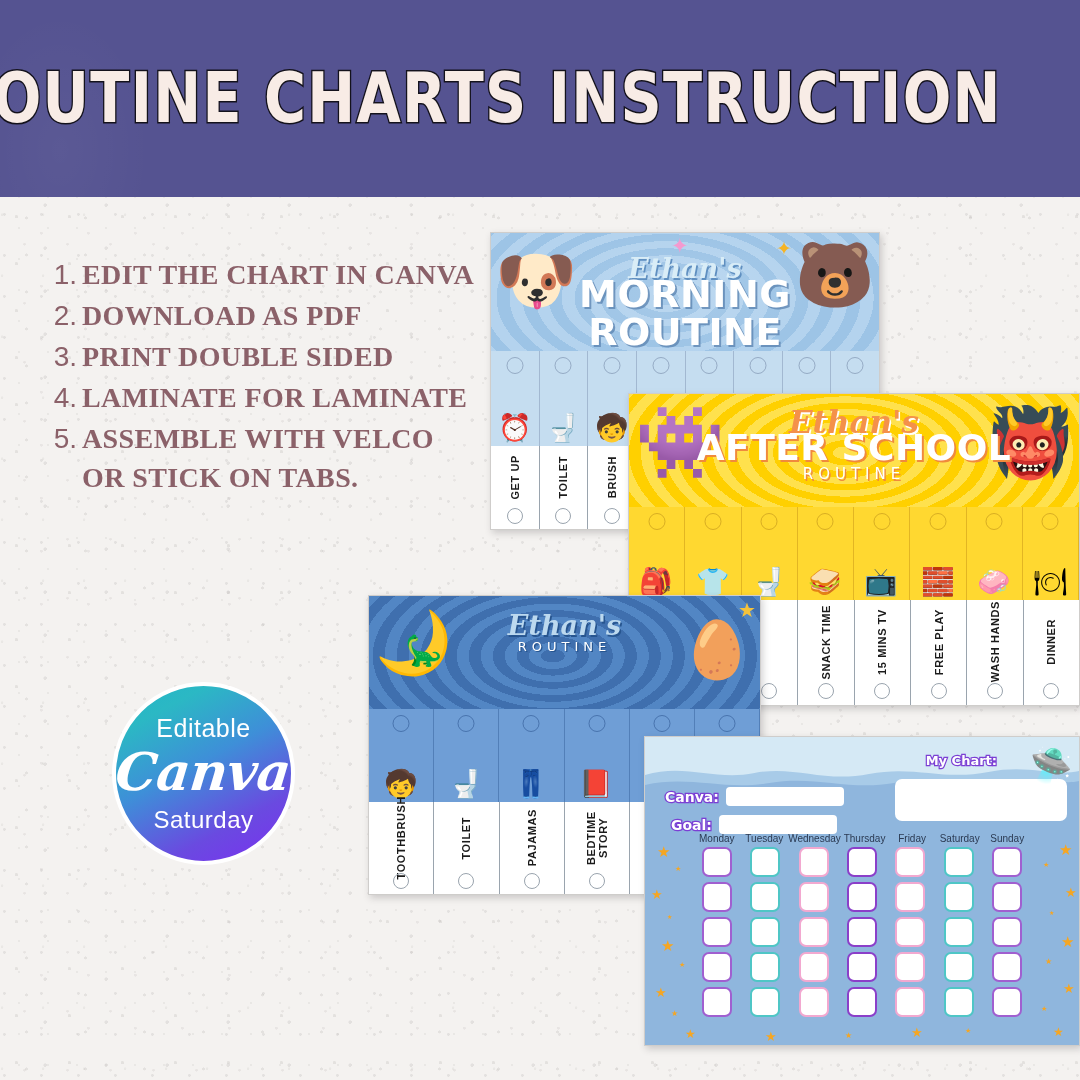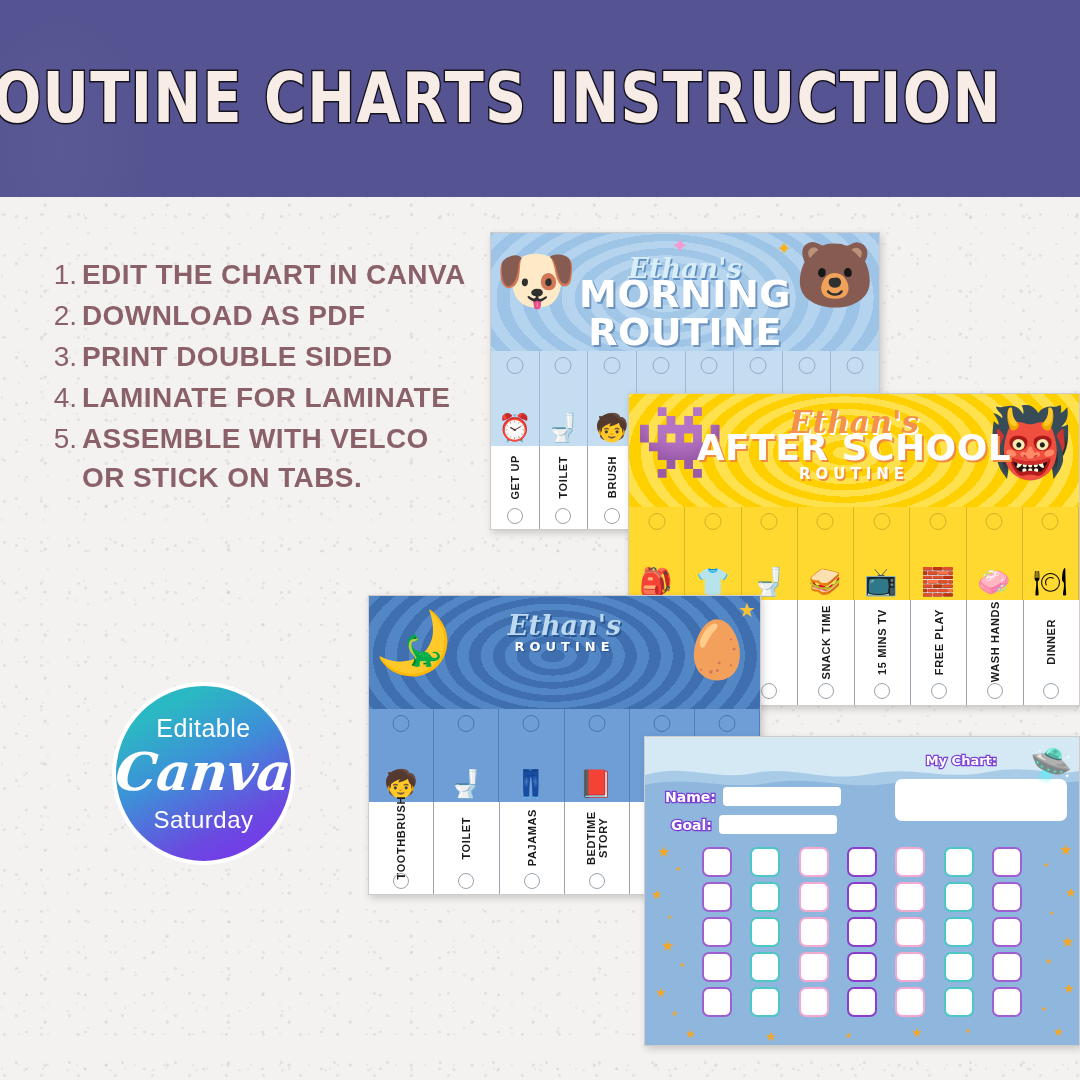--- a/index.html
+++ b/index.html
@@ -56,21 +56,21 @@
     z-index: 5;
   }
   .instr-row { display: flex; align-items: flex-start; margin-bottom: 2px; }
   .instr-num {
     font-family: "Liberation Sans", sans-serif;
     font-size: 28px; font-weight: 400; color: #8b6169;
     width: 34px; flex: 0 0 34px; text-align: right; padding-right: 5px;
     line-height: 39px;
   }
   .instr-text {
-    font-family: Liberation Sans, sans-serif;
+    font-family: Liberation Serif, serif;
     font-size: 28px; font-weight: 700; color: #8b6169;
     letter-spacing: .4px; line-height: 39px; flex: 1;
   }
 
   
   #canva-badge {
     position: absolute; left: 112px; top: 682px; width: 183px; height: 183px;
     border-radius: 50%;
     background: linear-gradient(152deg, #23b5c8 0%, #2bb8c4 18%, #3e8fd8 45%, #6a4ae0 75%, #7b2ff2 100%);
     border: 4px solid #ffffff;
@@ -98,21 +98,21 @@
   .band-title-wrap { position: absolute; left: 0; right: 0; text-align: center; line-height: 1; }
   .band-name {
     font-family: "DejaVu Serif", serif; font-style: italic; font-weight: 700;
     display: block;
   }
   .band-main {
     font-family: "DejaVu Sans", sans-serif; font-weight: 700;
     display: block; letter-spacing: .5px;
   }
   .band-sub {
-    font-family: "DejaVu Sans", sans-serif; font-weight: 700;
+    font-family: "DejaVu Sans", sans-serif; font-weight: 400;
     display: block; letter-spacing: 5px;
   }
 
   .icon-row { display: flex; width: 100%; }
   .icon-cell {
     flex: 1 1 0; position: relative;
     border-right: 1px solid rgba(120,140,170,.45);
     display: flex; align-items: flex-end; justify-content: center;
     padding-bottom: 4px;
   }
@@ -505,28 +505,37 @@
   <div id="sticker-top"></div>
   <svg id="sticker-wave" viewBox="0 0 436 34" preserveAspectRatio="none">
     <path d="M0,14 C40,2 70,20 110,12 C150,4 180,22 225,13 C270,4 300,20 345,11 C385,3 410,16 436,10 L436,34 L0,34 Z" fill="#a8cbe8"></path>
     <path d="M0,24 C45,14 80,30 125,22 C170,14 205,30 250,22 C295,14 330,28 372,21 C404,16 420,24 436,20 L436,34 L0,34 Z" fill="#8fb6dd"></path>
   </svg>
   <div id="reward-label">My Chart:</div>
   <div id="ufo">🛸</div>
   <div id="reward-box"></div>
 
   <div class="field-row" style="left:20px;top:50px;">
-    <span class="field-label">Name:</span>
+    <span class="field-label">Canva:</span>
     <span class="field-box"></span>
   </div>
   <div class="field-row" style="left:26px;top:78px;">
     <span class="field-label">Goal:</span>
     <span class="field-box"></span>
   </div>
 
+  <div id="day-header">
+      <div class="day-name">Monday</div>
+      <div class="day-name">Tuesday</div>
+      <div class="day-name">Wednesday</div>
+      <div class="day-name">Thursday</div>
+      <div class="day-name">Friday</div>
+      <div class="day-name">Saturday</div>
+      <div class="day-name">Sunday</div>
+    </div>
   <div id="sticker-grid">
       <div class="sticker-grid-row">
         <div class="sticker-cell-wrap">
           <div class="sticker-cell" style="border-color:#a05fd0"></div>
         </div>
         <div class="sticker-cell-wrap">
           <div class="sticker-cell" style="border-color:#4fc6c6"></div>
         </div>
         <div class="sticker-cell-wrap">
           <div class="sticker-cell" style="border-color:#f2a8d0"></div>

